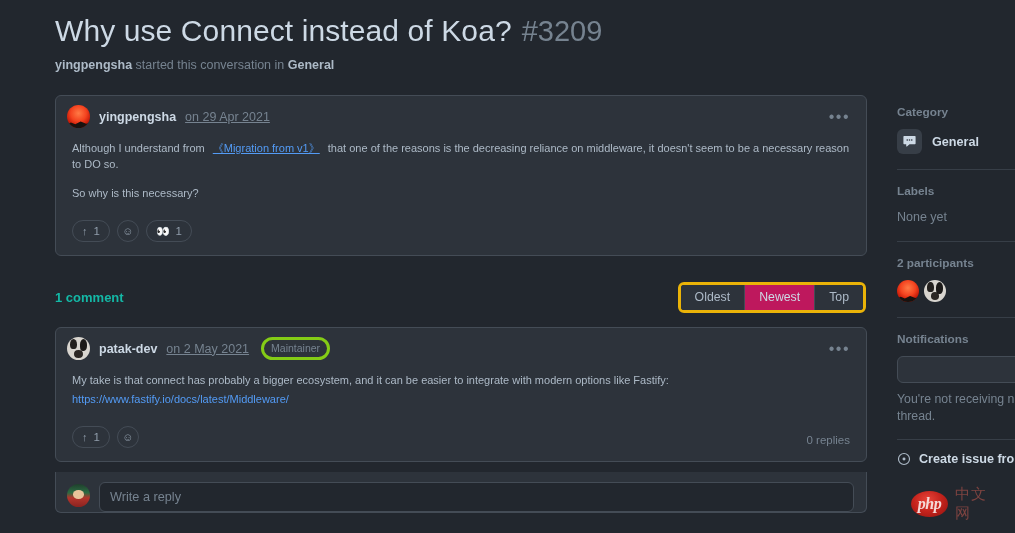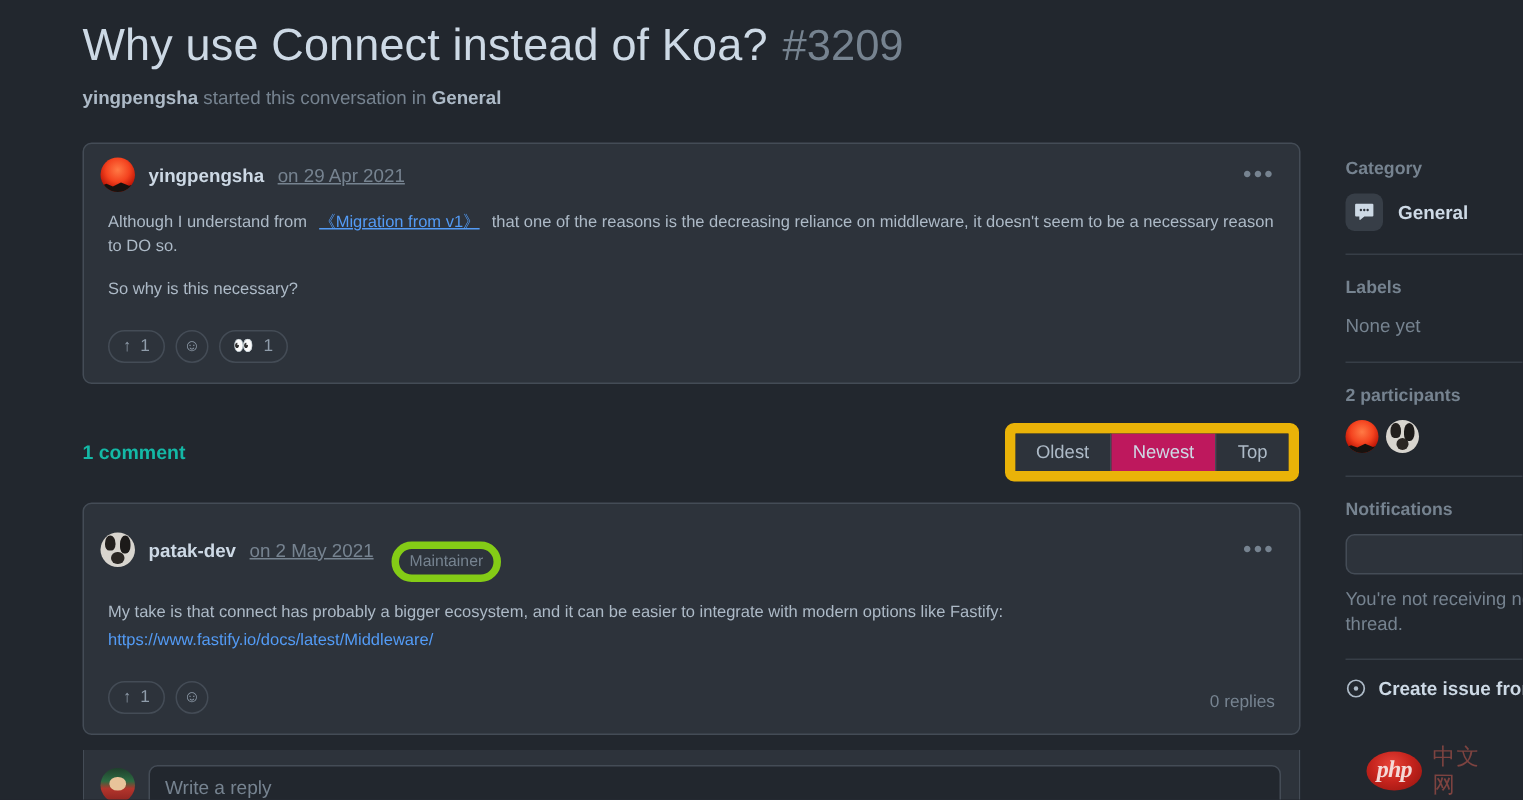--- a/index.html
+++ b/index.html
@@ -45,22 +45,22 @@
   .av-dog::before { content:""; position:absolute; left:14%; top:8%; width:30%; height:46%; background:#23201e; border-radius:50% 50% 40% 40%; }
   .av-dog::after { content:""; position:absolute; right:12%; top:10%; width:32%; height:52%; background:#1c1a19; border-radius:50% 50% 45% 40%; }
   .av-dog i { position:absolute; left:32%; bottom:8%; width:38%; height:36%; background:#2b2724; border-radius:50%; display:block; }
   .av-girl { background: linear-gradient(180deg,#1f3f2c 0%, #2c6b42 38%, #b3352c 60%, #8c2320 100%); position: relative; }
   .av-girl::before { content:""; position:absolute; left:26%; top:26%; width:48%; height:38%; background:#e8c39a; border-radius:48%; }
 
   .author { font-size: 12.5px; font-weight: 600; color: #cdd9e5; }
   .meta { font-size: 12.5px; color: #768390; text-decoration: underline; }
   .badge {
     font-size: 10.5px; color: #768390;
-    border: 5px solid #84cc16; border-radius: 20px;
-    padding: 1px 7px 2px; line-height: 14px; margin-left: 3px; margin-top: 16px;
+    border: 3px solid #84cc16; border-radius: 20px;
+    padding: 1px 7px 2px; line-height: 14px; margin-left: 3px;
   }
   .kebab {
     position: absolute; right: 12px; top: 50%; transform: translateY(-50%);
     color: #768390; font-size: 16px; letter-spacing: 1.5px; line-height: 8px;
     padding: 3px 4px; border-radius: 4px;
   }
 
   .body { padding: 1px 16px 0 16px; }
   .body p { font-size: 11px; line-height: 16px; color: #adbac7; margin-bottom: 13px; }
   .body p:first-child { margin-top: 2px; }
@@ -74,21 +74,21 @@
     border: 1px solid #444c56; border-radius: 12px;
     font-size: 11.5px; color: #909dab; background: transparent;
   }
   .pill.round { padding: 0; width: 22px; justify-content: center; }
   .pill .glyph { font-size: 11px; line-height: 1; }
   .replies-count { position: absolute; right: 16px; top: 50%; transform: translateY(-55%); font-size: 11.5px; color: #768390; }
 
   
   .comments-bar { display: flex; align-items: center; justify-content: space-between; margin: 26px 0 14px; padding-right: 1px;}
   .comments-count { font-size: 13px; font-weight: 600; color: #14b8a6; }
-  .segmented { display: flex; border: 7px solid #eab308; border-radius: 6px; overflow: hidden; }
+  .segmented { display: flex; border: 3px solid #eab308; border-radius: 6px; overflow: hidden; }
   .seg {
     font-size: 12.3px; color: #adbac7; padding: 5px 14px 6px;
     background: #2d333b; border-right: 1px solid #444c56; white-space: nowrap;
   }
   .seg:last-child { border-right: none; }
   .seg.active { background: #be185d; color: #cdd9e5; }
 
   
   .composer { margin-top: 10px; display: flex; align-items: flex-start; gap: 9px;
     border: 1px solid #444c56; border-top: none; border-radius: 0 0 6px 6px;
@@ -118,21 +118,21 @@
     margin-top: 2px; height: 27px; width: 160px;
     border: 1px solid #444c56; border-radius: 6px; background: #2d333b;
     display: flex; align-items: center; justify-content: flex-end; gap: 6px;
     padding-right: 12px; color: #adbac7; font-size: 12.3px; font-weight: 500;
     overflow: hidden;
   }
   .notif-note { margin-top: 8px; font-size: 12.3px; color: #768390; line-height: 17px; }
   .issue-row { display: flex; align-items: center; gap: 8px; color: #cdd9e5; font-size: 12.6px; font-weight: 600; white-space: nowrap; }
 
   
-  .watermark { position: absolute; left: 911px; top: 485px; display: flex; align-items: center; gap: 7px; margin-top: 10px; }
+  .watermark { position: absolute; left: 911px; top: 485px; display: flex; align-items: center; gap: 7px; }
   .wm-ell {
     width: 54px; height: 26px; border-radius: 50%;
     background: radial-gradient(ellipse at 45% 34%, #e8443a 0%, #c4231c 48%, #8e130f 100%);
     display: flex; align-items: center; justify-content: center;
     font-size: 16px; font-weight: 700; font-style: italic; color: #f4d9d7;
     font-family: "Liberation Serif", serif; letter-spacing: -.5px;
   }
   .wm-cn { font-size: 15px; color: #7d4340; letter-spacing: 1px; }
   svg { display: block; }
 </style>

